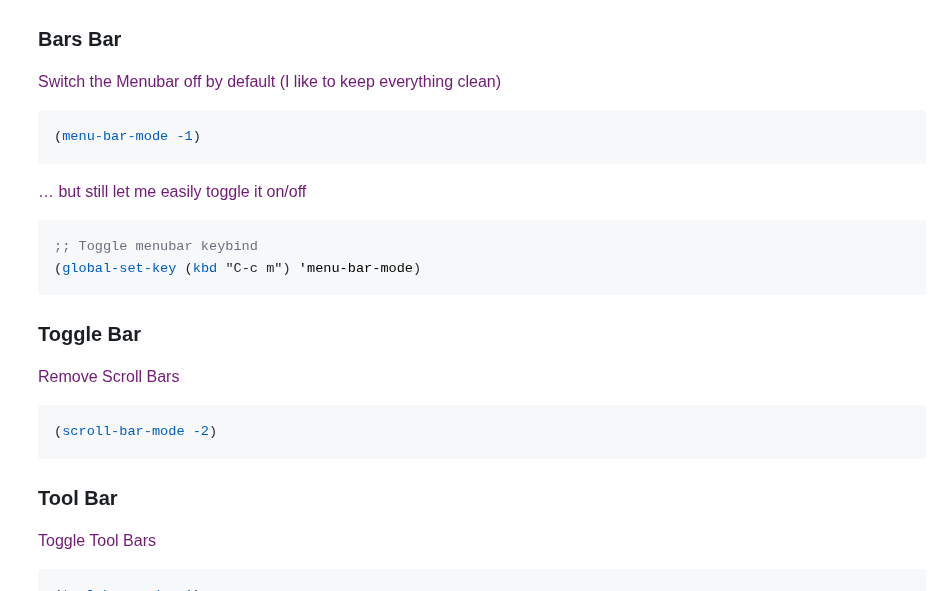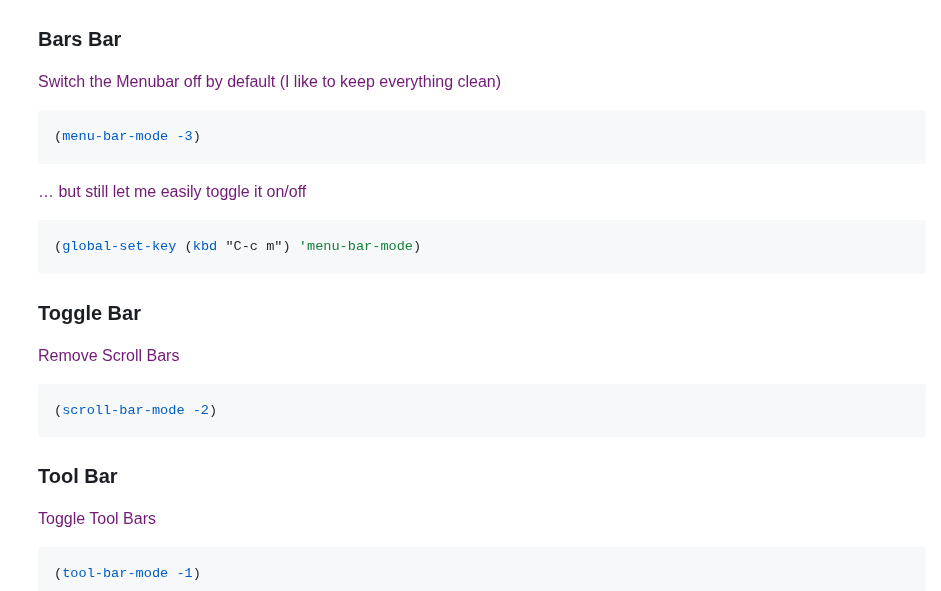--- a/index.html
+++ b/index.html
@@ -25,33 +25,33 @@
     padding: 16px;
     border-radius: 3px;
     font-family: SFMono-Regular, Consolas, "Liberation Mono", Menlo, monospace;
     font-size: 13.6px;
     line-height: 1.6;
     margin: 0 0 16px 0;
     overflow: auto;
     color: #24292e;
   }
   .tok-fn { color: #005cc5; }
-  .tok-sym { color: #15803d; }
+  .tok-sym { color: #000000; }
   .tok-str { color: #24292e; }
   .tok-comment { color: #6a737d; }
   .code-line { display: block; }
 </style>
 </head>
 <body>
 
 <h3>Bars Bar</h3>
 <p>Switch the Menubar off by default (I like to keep everything clean)</p>
-<pre><span>(</span><span class="tok-fn">menu-bar-mode -3</span><span>)</span></pre>
+<pre><span>(</span><span class="tok-fn">menu-bar-mode -1</span><span>)</span></pre>
 <p>… but still let me easily toggle it on/off</p>
-<pre><span class="code-line"><span>(</span><span class="tok-fn">global-set-key</span><span> (</span><span class="tok-fn">kbd</span><span> </span><span class="tok-str">"C-c m"</span><span>) </span><span class="tok-sym">'menu-bar-mode</span><span>)</span></span></pre>
+<pre><span class="code-line"><span class="tok-comment">;; Toggle menubar keybind</span></span><span class="code-line"><span>(</span><span class="tok-fn">global-set-key</span><span> (</span><span class="tok-fn">kbd</span><span> </span><span class="tok-str">"C-c m"</span><span>) </span><span class="tok-sym">'menu-bar-mode</span><span>)</span></span></pre>
 
 <h3>Toggle Bar</h3>
 <p>Remove Scroll Bars</p>
 <pre><span>(</span><span class="tok-fn">scroll-bar-mode -2</span><span>)</span></pre>
 
 <h3>Tool Bar</h3>
 <p>Toggle Tool Bars</p>
 <pre><span>(</span><span class="tok-fn">tool-bar-mode -1</span><span>)</span></pre>
 
 </body></html>

